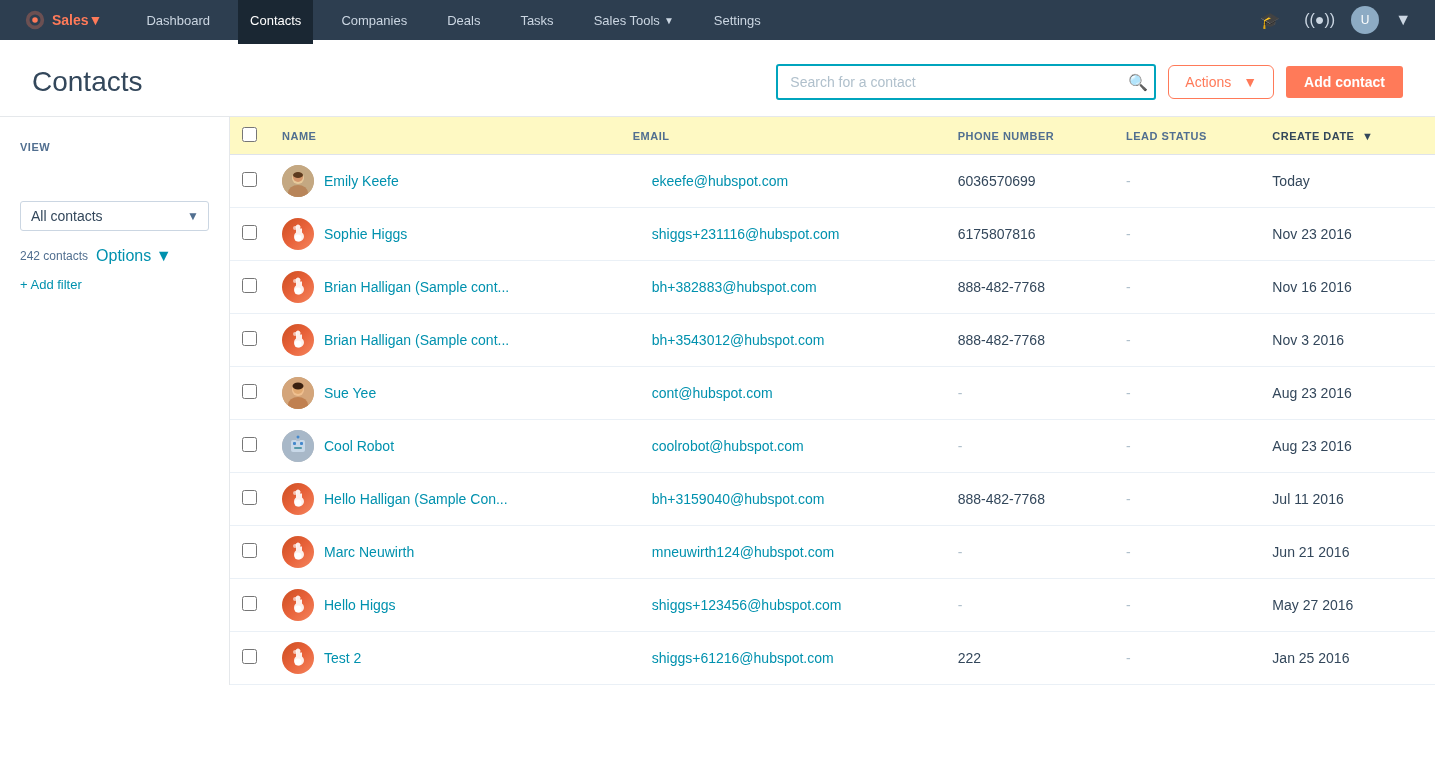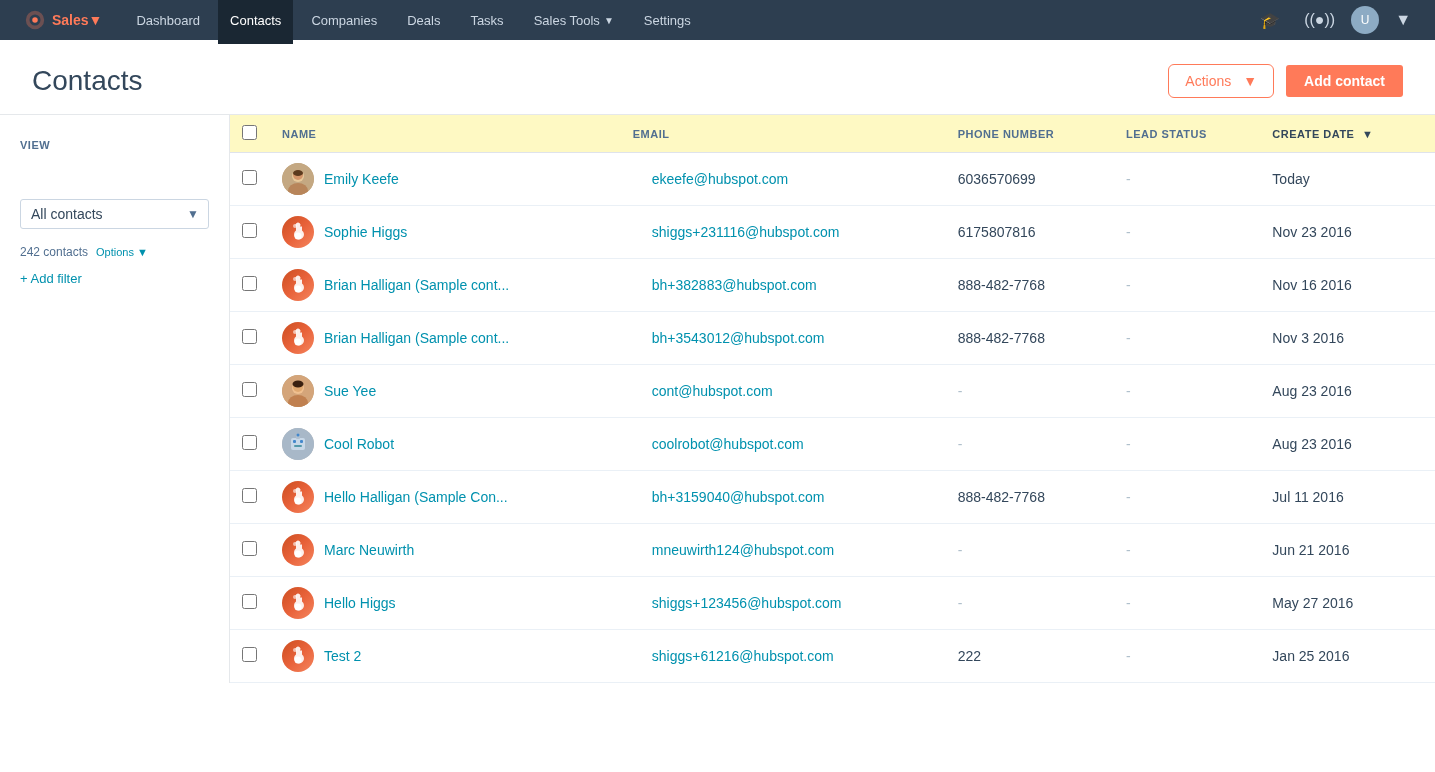--- a/index.html
+++ b/index.html
@@ -5,21 +5,21 @@
     * { box-sizing: border-box; margin: 0; padding: 0; }
     body { font-family: 'Helvetica Neue', Helvetica, Arial, sans-serif; font-size: 14px; background: #f5f5f5; color: #33475b; }
 
     
     .top-nav {
       background: #2d3e50;
       height: 40px;
       display: flex;
       align-items: center;
       padding: 0 16px;
-      gap: 6px;
+      gap: 16px;
     }
     .nav-brand {
       display: flex;
       align-items: center;
       color: #ff7a59;
       font-weight: bold;
       font-size: 14px;
       margin-right: 8px;
       cursor: pointer;
       padding: 0 8px;
@@ -191,21 +191,21 @@
       font-size: 12px;
       color: #516f90;
       display: flex;
       align-items: center;
       gap: 8px;
     }
     .options-link {
       color: #0091ae;
       cursor: pointer;
       text-decoration: none;
-      font-size: 11px;
+      font-size: 16px;
     }
     .add-filter {
       margin-top: 12px;
       color: #0091ae;
       font-size: 13px;
       cursor: pointer;
       display: flex;
       align-items: center;
       gap: 4px;
     }
@@ -341,20 +341,24 @@
     <div class="nav-avatar">U</div>
     <button class="nav-icon-btn">▼</button>
   </div>
 </nav>
 
 <div class="main-content">
 
   <div class="page-header">
     <h1 class="page-title">Contacts</h1>
     <div class="header-actions">
+      <div class="search-box">
+        <input class="search-input" type="text" placeholder="Search for a contact" style="">
+        <button class="search-icon-btn">🔍</button>
+      </div>
       <button class="actions-btn">
         <span>Actions</span>
         <span>▼</span>
       </button>
       <button class="add-contact-btn">Add contact</button>
     </div>
   </div>
 
   <div class="table-area">
 

